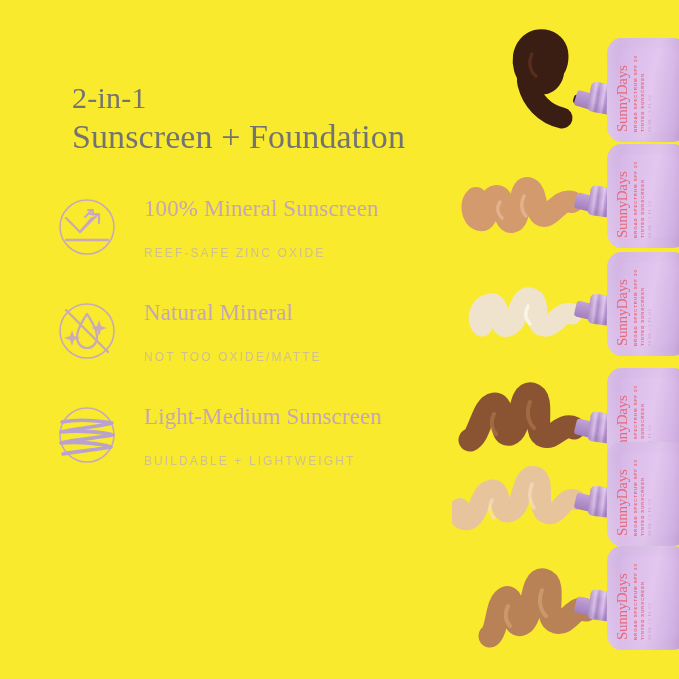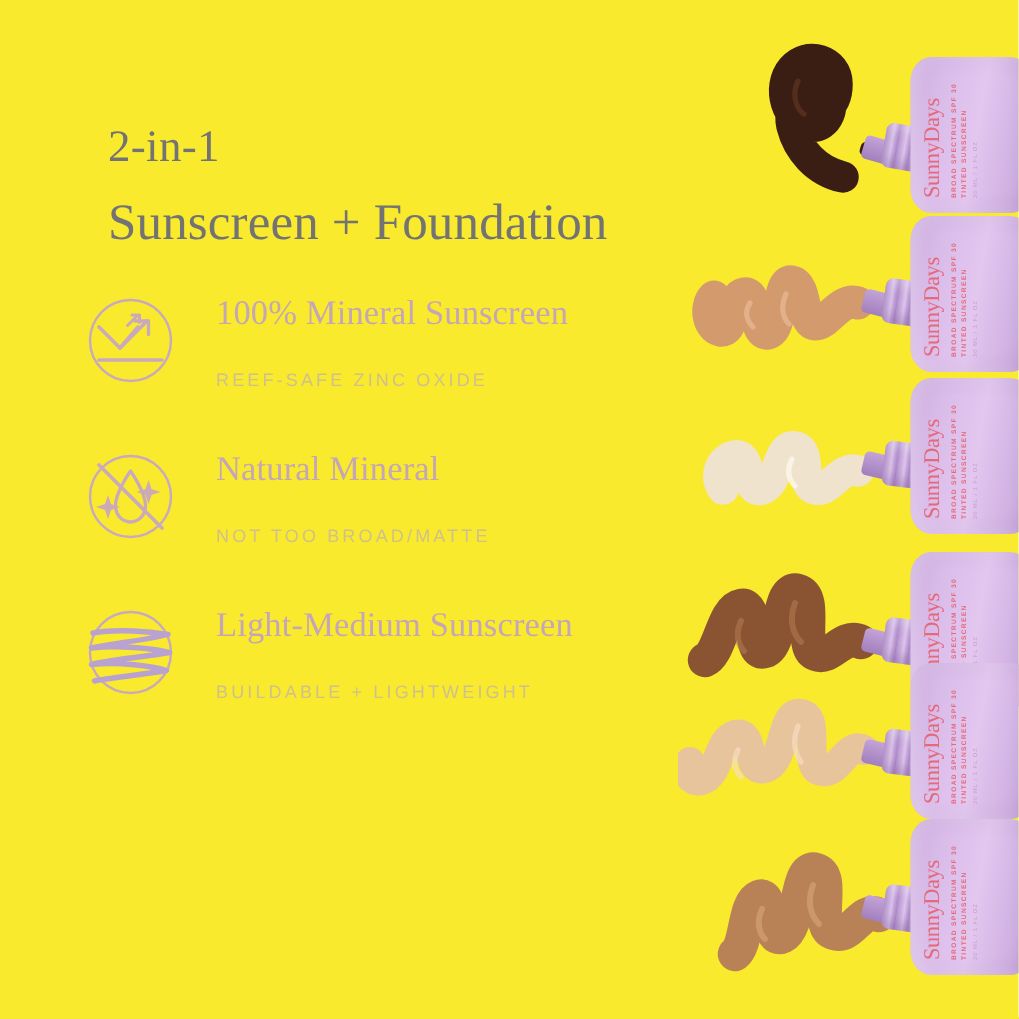--- a/index.html
+++ b/index.html
@@ -32,21 +32,21 @@
   }
   .headline .line1 {
     display: block;
     font-size: 30px;
     letter-spacing: 0.2px;
   }
   .headline .line2 {
     display: block;
     font-size: 34px;
     letter-spacing: 0.1px;
-    margin-top: 14px;
+    margin-top: 2px;
   }
 
   
   .features {
     position: absolute;
     left: 52px;
     top: 188px;
     width: 420px;
   }
   .feature {
@@ -218,21 +218,21 @@
         <svg viewBox="0 0 70 70">
           <circle cx="35" cy="35" r="27" fill="none" stroke="#c9a9bc" stroke-width="1.6"></circle>
           <path d="M35 18 C35 18 25 32 25 41 C25 48 30 52 35 52 C40 52 45 48 45 41 C45 32 35 18 35 18 Z" fill="none" stroke="#c9a9bc" stroke-width="2.2" stroke-linejoin="round"></path>
           <path d="M47 24 L49 30 L55 32 L49 34 L47 40 L45 34 L39 32 L45 30 Z" fill="#c9a9bc" opacity="0.95"></path>
           <path d="M20 34 L22 40 L28 42 L22 44 L20 50 L18 44 L12 42 L18 40 Z" fill="#c9a9bc" opacity="0.95"></path>
           <path d="M14 14 L56 56" stroke="#c9a9bc" stroke-width="2.4" stroke-linecap="round"></path>
         </svg>
       </span>
       <span class="ftext">
         <span class="title">Natural Mineral</span>
-        <span class="sub">NOT TOO BROAD/MATTE</span>
+        <span class="sub">NOT TOO OXIDE/MATTE</span>
       </span>
     </div>
 
     <div class="feature">
       <span class="icon-wrap">
         <svg viewBox="0 0 70 70">
           <circle cx="35" cy="35" r="27" fill="none" stroke="#c9a9bc" stroke-width="1.6"></circle>
           <path d="M10 22 C26 19 48 21 60 23 C44 27 22 29 9 32
                    C26 30 50 32 61 35 C44 38 20 40 9 43
                    C27 41 50 44 59 47 C42 50 20 52 11 54" fill="none" stroke="#b9a2cf" stroke-width="3.6" stroke-linejoin="round" stroke-linecap="round"></path>

